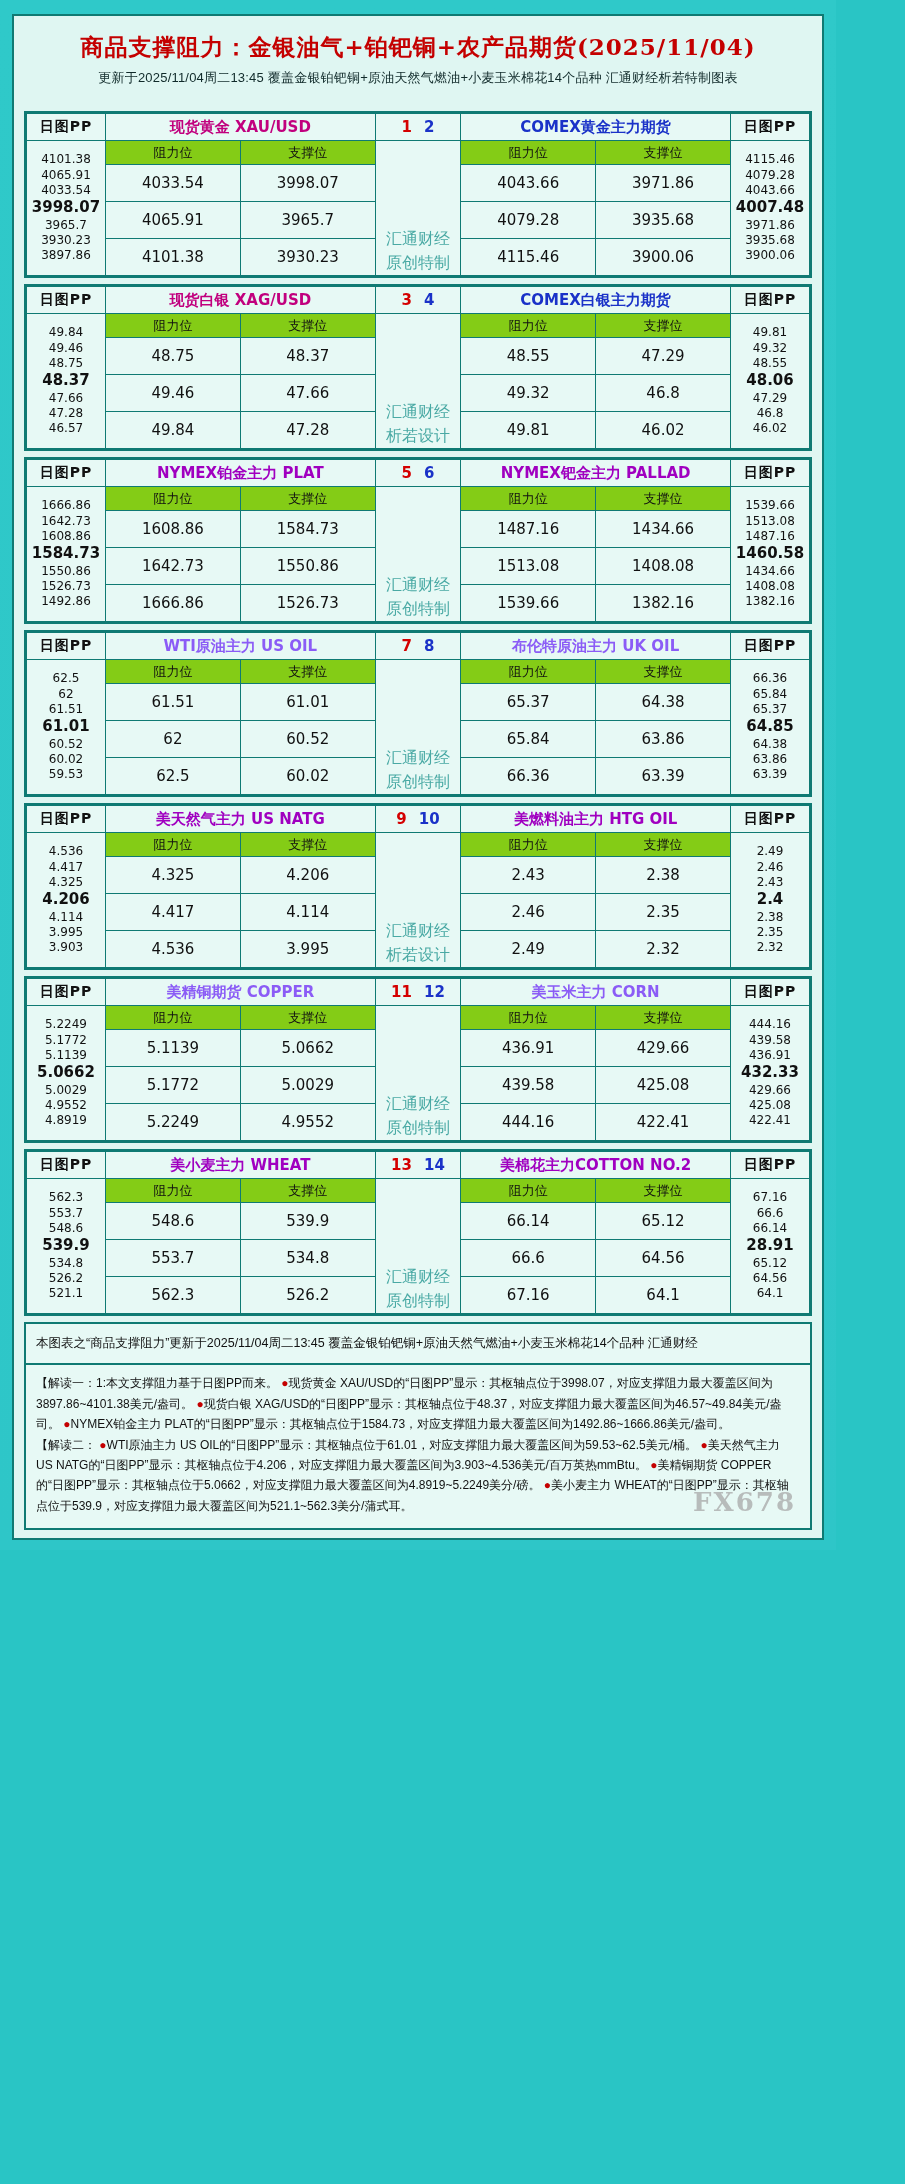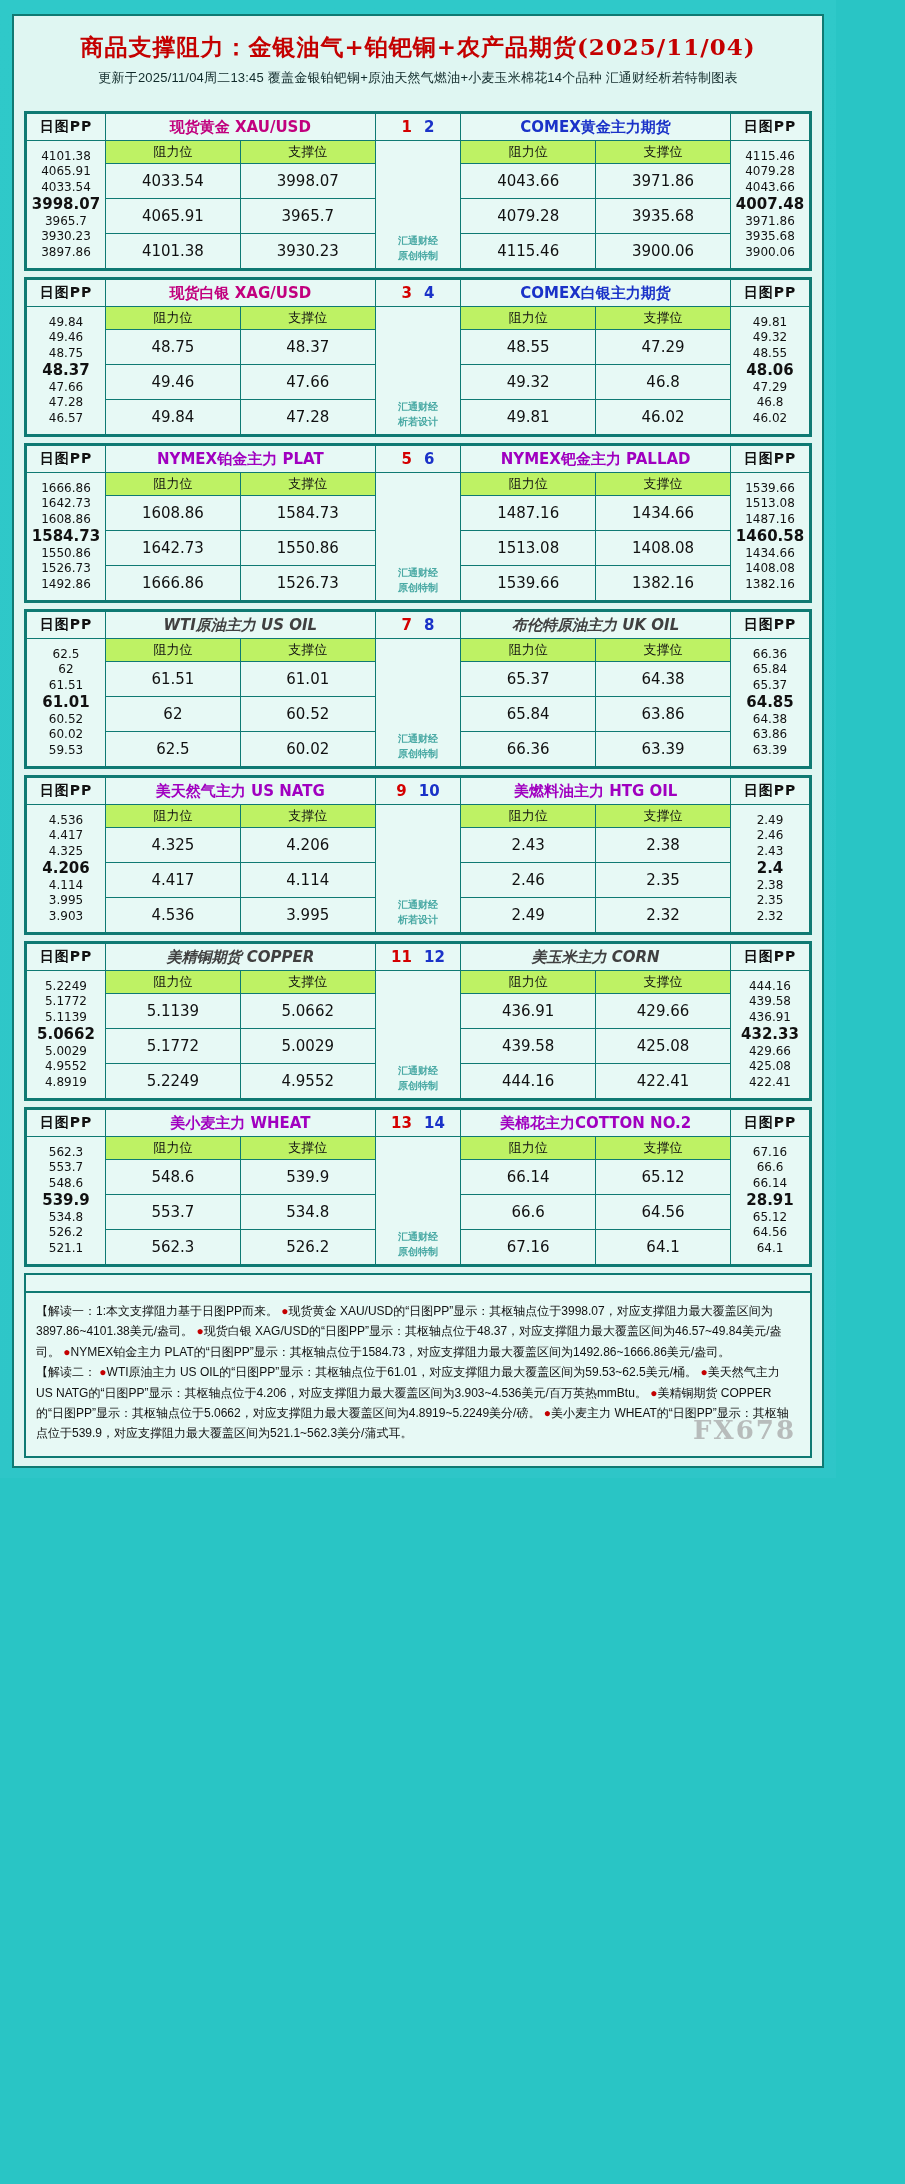--- a/index.html
+++ b/index.html
@@ -62,28 +62,28 @@
     font-weight:bold;
     font-size:15px;
     height:26px;
     background:#e7f9f5;
     font-family:"DejaVu Sans", sans-serif;
     margin-top:36px;
   }
   .hdr.ppl{color:#111;font-size:14px;letter-spacing:1px;}
   .name-gold{color:#c1007e;}
   .name-blue{color:#1a32c8;}
-  .name-red{color:#404040;font-style:italic;}
+  .name-red{color:#8b5cf6;}
   .name-purple{color:#a000c0;}
   .colhdr{
     text-align:center;
     font-size:13px;
     height:22px;
     color:#111;
-    background:#bef264;
+    background:#84cc16;
   }
   .val{
     text-align:center;
     font-size:15px;
     height:34px;
     color:#111;
     font-family:"DejaVu Sans", sans-serif;
   }
   .sidecell{
     padding:2px 6px;
@@ -134,21 +134,21 @@
     position:absolute;
     right:14px;
     bottom:4px;
     color:#a8a8a8;
     font-size:26px;
     font-family:"DejaVu Serif", serif;
     font-weight:bold;
     opacity:.75;
     letter-spacing:2px;
   }
-  .mid-label{font-size:10px;color:#49a9a4;font-weight:bold;}
+  .mid-label{font-size:16px;color:#49a9a4;}
 </style>
 </head>
 <body>
 
 <div class="page">
   <div class="sheet">
 
     <div class="title">商品支撑阻力：金银油气+铂钯铜+农产品期货(2025/11/04)</div>
     <div class="subtitle">更新于2025/11/04周二13:45  覆盖金银铂钯铜+原油天然气燃油+小麦玉米棉花14个品种  汇通财经析若特制图表</div>
 
@@ -632,20 +632,21 @@
                 <td class="val">526.2</td>
                 <td class="val">67.16</td>
                 <td class="val">64.1</td>
               </tr>
             </tbody>
           </table>
         </div>
       </div>
 
     <div class="footer">
+      <div class="fline">本图表之“商品支撑阻力”更新于2025/11/04周二13:45  覆盖金银铂钯铜+原油天然气燃油+小麦玉米棉花14个品种  汇通财经</div>
     </div>
 
     <div class="notes">
       <div>
         <span>【解读一：</span><span>1:本文支撑阻力基于日图PP而来。</span>
         <span class="dot">●</span><span>现货黄金 XAU/USD的“日图PP”显示：其枢轴点位于3998.07，对应支撑阻力最大覆盖区间为3897.86~4101.38美元/盎司。</span>
         <span class="dot">●</span><span>现货白银 XAG/USD的“日图PP”显示：其枢轴点位于48.37，对应支撑阻力最大覆盖区间为46.57~49.84美元/盎司。</span>
         <span class="dot">●</span><span>NYMEX铂金主力 PLAT的“日图PP”显示：其枢轴点位于1584.73，对应支撑阻力最大覆盖区间为1492.86~1666.86美元/盎司。</span>
       </div>
       <div>

